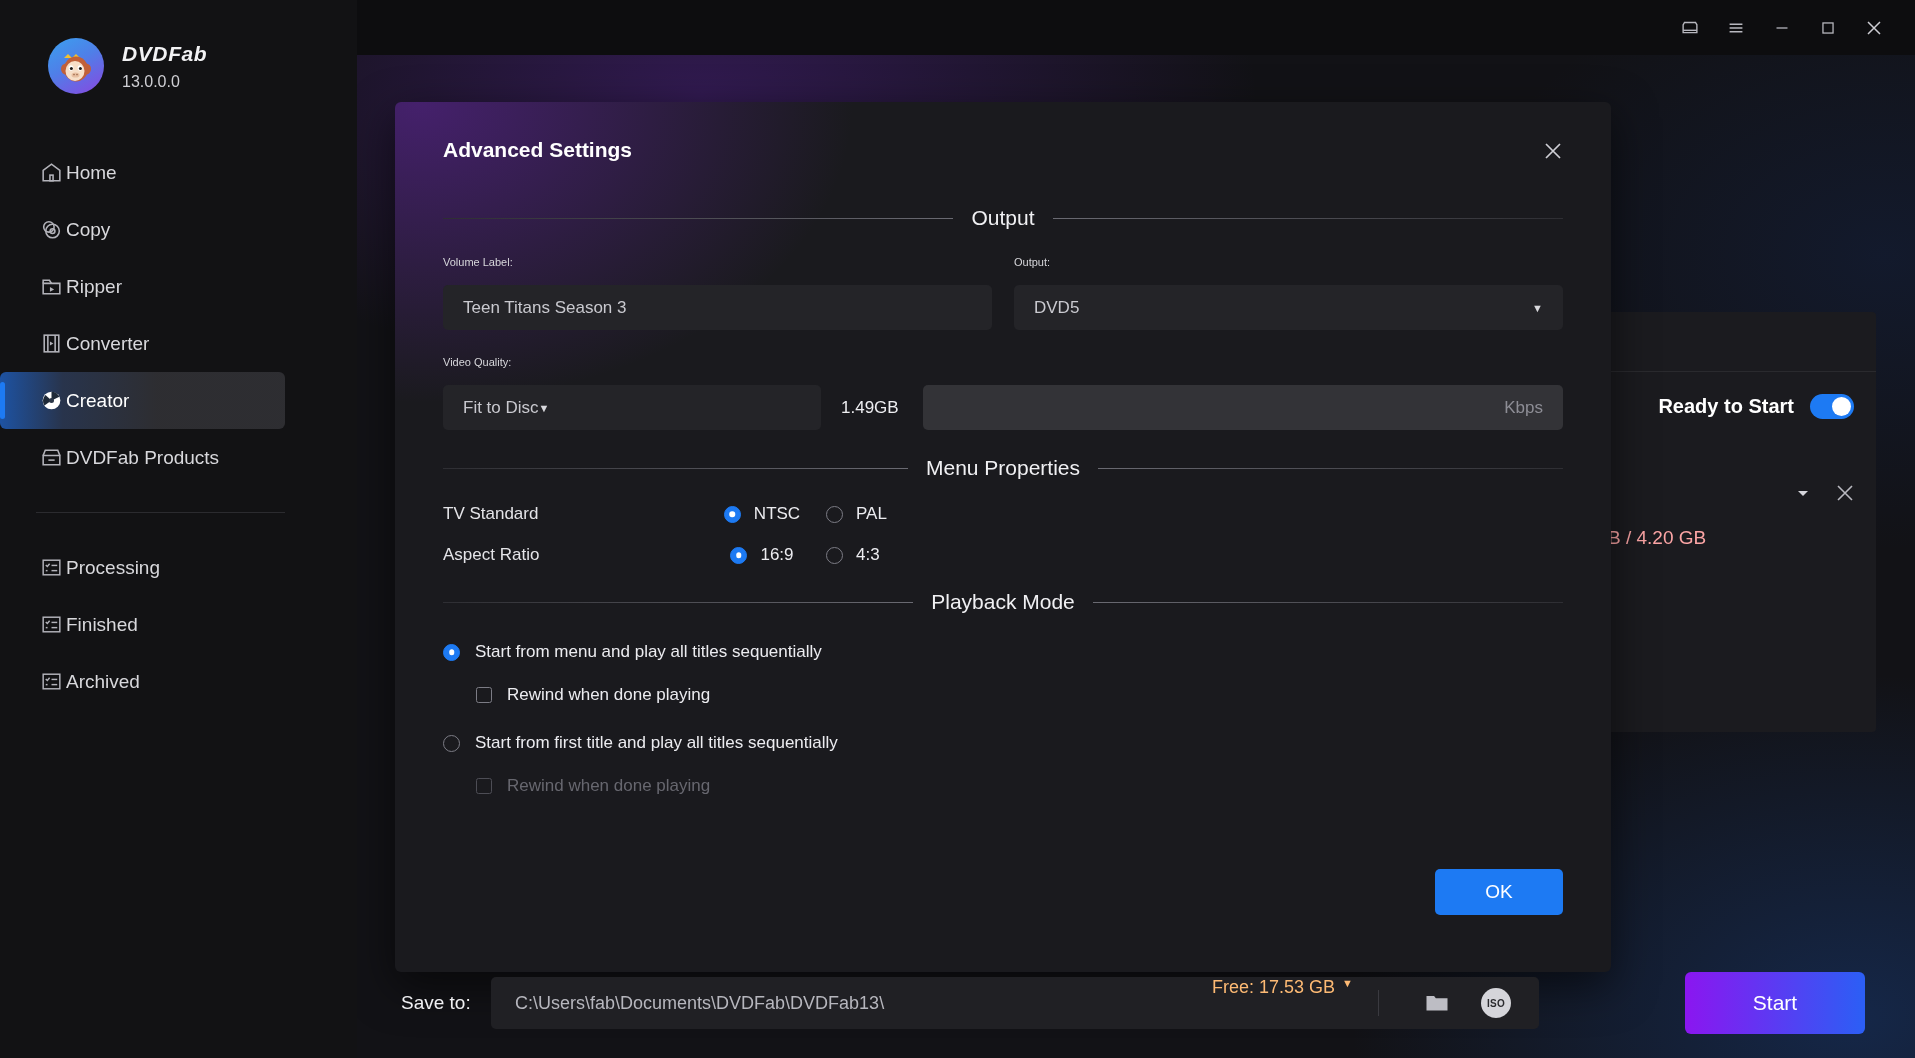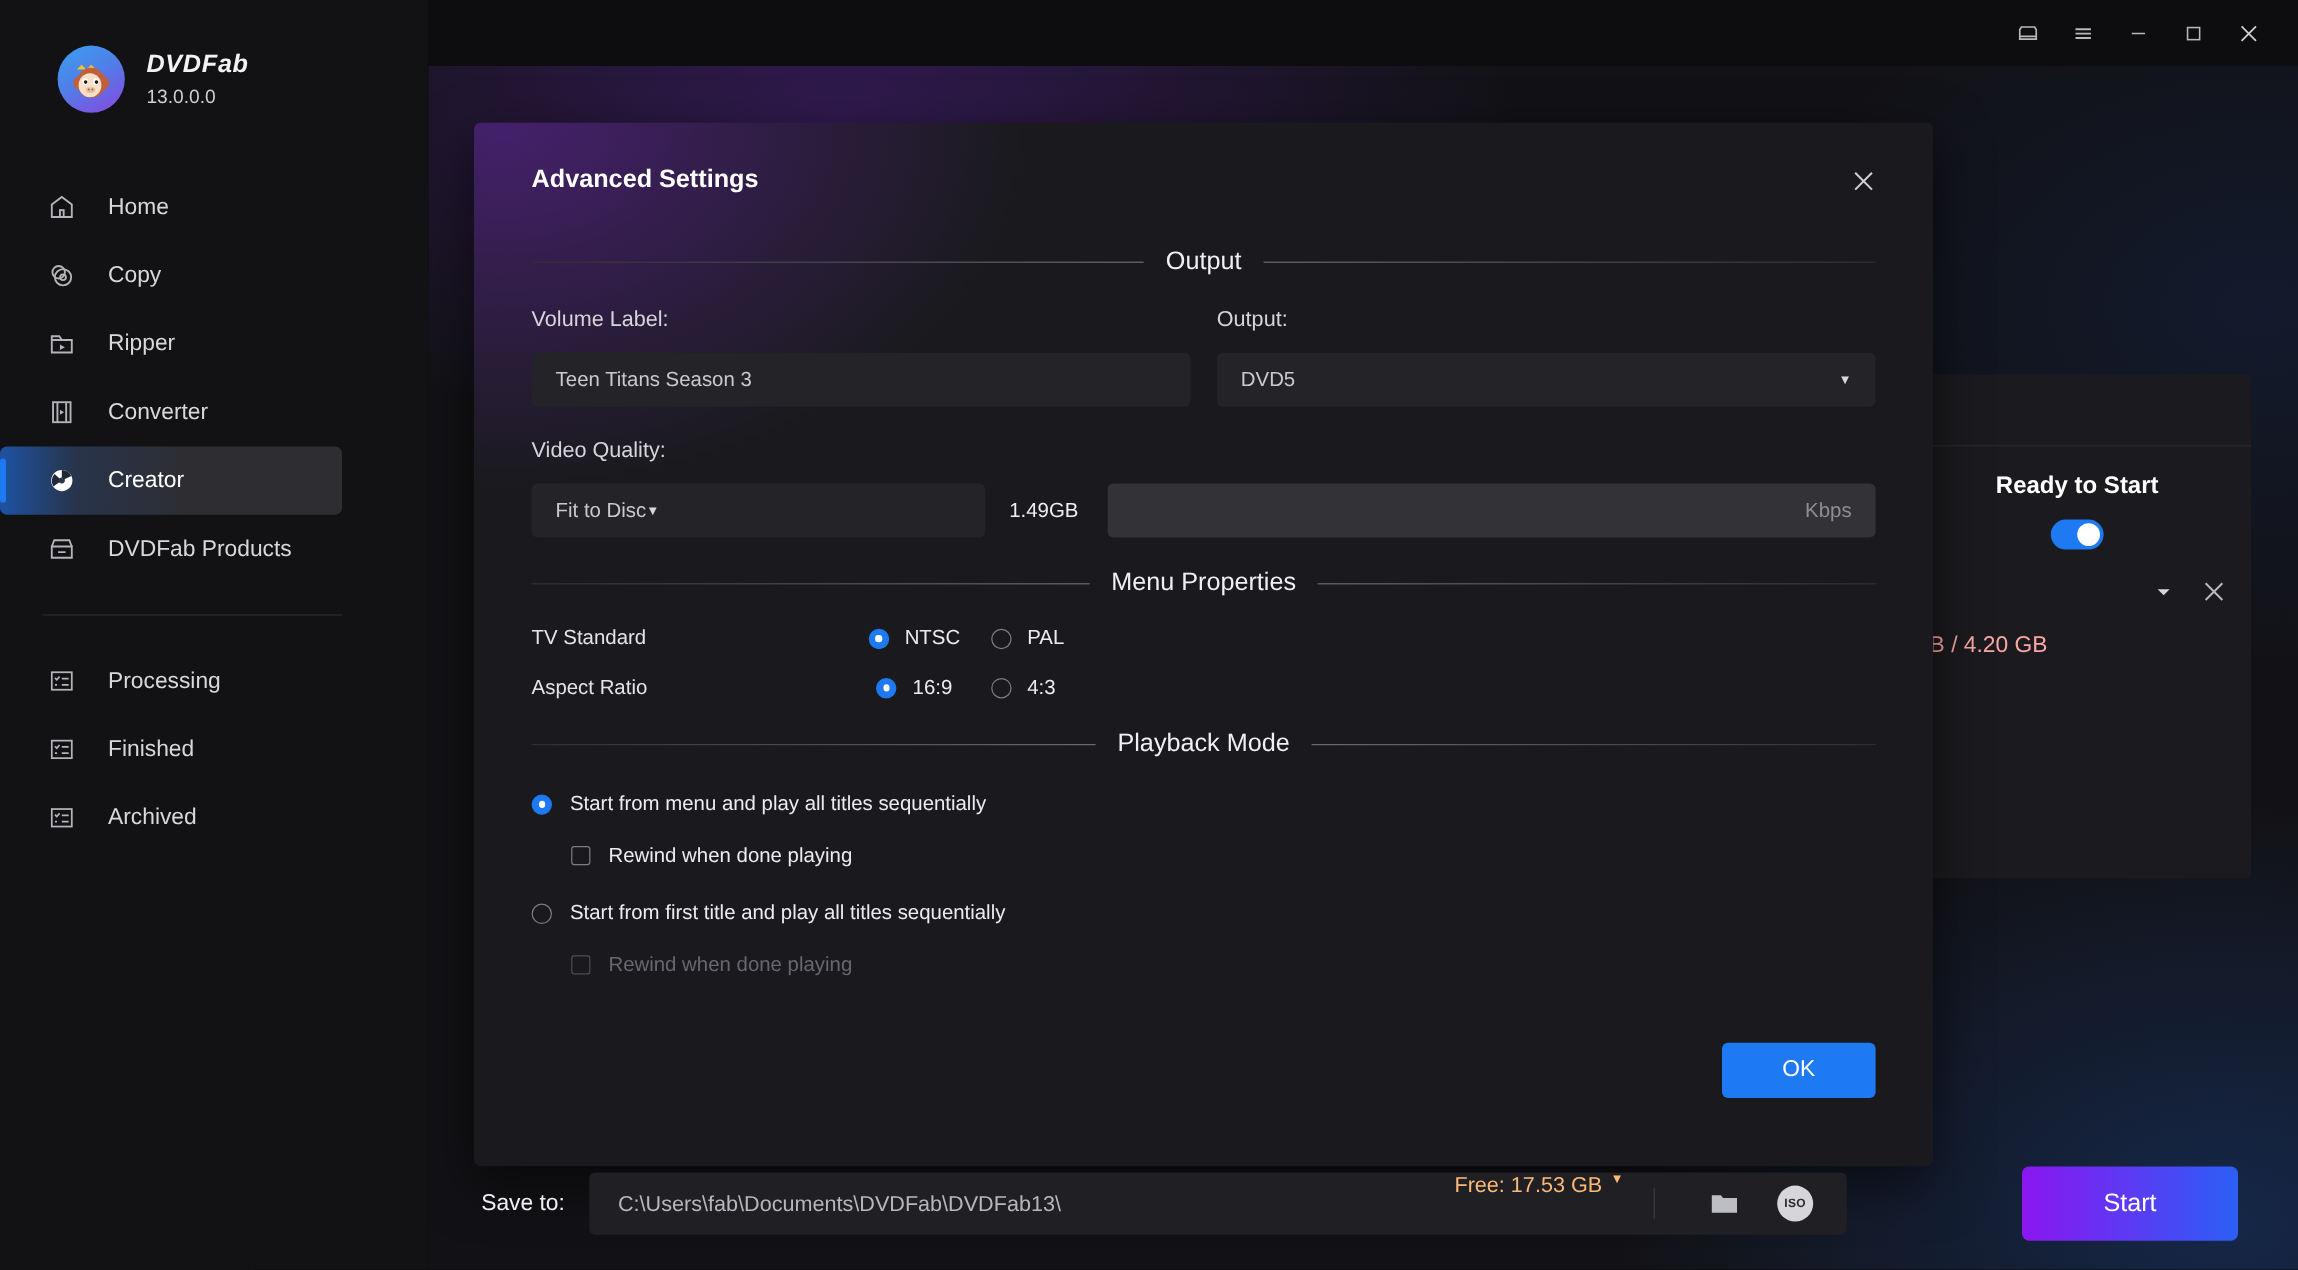--- a/index.html
+++ b/index.html
@@ -32,21 +32,21 @@
     letter-spacing:.6px; color:#f2f2f4;
   }
   .brand-ver { font-size:16px; color:#cfcfd4; margin-top:7px; }
 
   .nav { margin-top:50px; }
   .nav-item {
     position:relative; display:flex; align-items:center;
     height:57px; padding-left:36px; cursor:pointer;
   }
   .nav-item .ico { width:30px; height:30px; flex:none; display:flex; align-items:center; justify-content:center; }
-  .nav-item .lbl { margin-left:24px; font-size:19px; color:#d8d8dc; }
+  .nav-item .lbl { font-size:19px; color:#d8d8dc; }
   .nav-item.active {
     background:linear-gradient(90deg, rgba(30,86,170,.95) 0%, rgba(44,58,86,.85) 22%, rgba(47,47,51,.95) 55%, rgba(47,47,51,.95) 100%);
     border-radius:6px; margin-right:72px;
   }
   .nav-item.active::before {
     content:""; position:absolute; left:0; top:10px; width:5px; height:37px;
     background:#1d7af3; border-radius:3px;
   }
   .nav-item.active .lbl { color:#ffffff; }
   .nav-sep { height:1px; background:#2b2b2f; margin:26px 72px 26px 36px; }
@@ -76,21 +76,21 @@
   }
 
   
   .side-panel {
     position:absolute; left:1608px; top:312px; width:268px; height:420px;
     background:#1b1b1f; border-radius:4px; z-index:2;
   }
   .sp-top { height:60px; border-bottom:1px solid #2a2a2e; }
   .sp-ready {
     display:flex; align-items:center; justify-content:flex-end;
-    gap:16px; padding:22px 22px 0 0;flex-direction:column;
+    gap:16px; padding:22px 22px 0 0;
   }
   .sp-ready .txt { font-size:20px; font-weight:bold; color:#ffffff; }
   .toggle {
     width:44px; height:25px; border-radius:13px; background:#1d7af3;
     position:relative; flex:none; cursor:pointer;
   }
   .toggle::after {
     content:""; position:absolute; right:3px; top:3px;
     width:19px; height:19px; border-radius:50%; background:#fff;
   }
@@ -125,21 +125,21 @@
   .body { position:absolute; left:0; top:82px; width:100%; padding:0 48px; }
 
   
   .sect { display:flex; align-items:center; gap:18px; margin-top:22px; }
   .sect .line { flex:1; height:1px; background:linear-gradient(90deg,#2e2e33,#6a6a72); }
   .sect .line.r { background:linear-gradient(90deg,#6a6a72,#2e2e33); }
   .sect .cap { font-size:21px; color:#f0f0f3; white-space:nowrap; }
 
   .grid2 { display:flex; gap:22px; margin-top:26px; }
   .col { flex:1; }
-  .fld-lbl { font-size:18px; color:#d6d6da; }
+  .fld-lbl { font-size:11px; color:#d6d6da; }
 
   .input, .select {
     margin-top:17px; height:45px; border-radius:5px; background:#242428;
     display:flex; align-items:center; padding:0 20px; font-size:17px; color:#c9c9cf;
     cursor:text;
   }
   .select { cursor:pointer; justify-content:space-between; }
   .caret { font-size:11px; color:#d8d8dc; }
 
   .vq-row { display:flex; align-items:center; gap:20px; margin-top:17px; }

